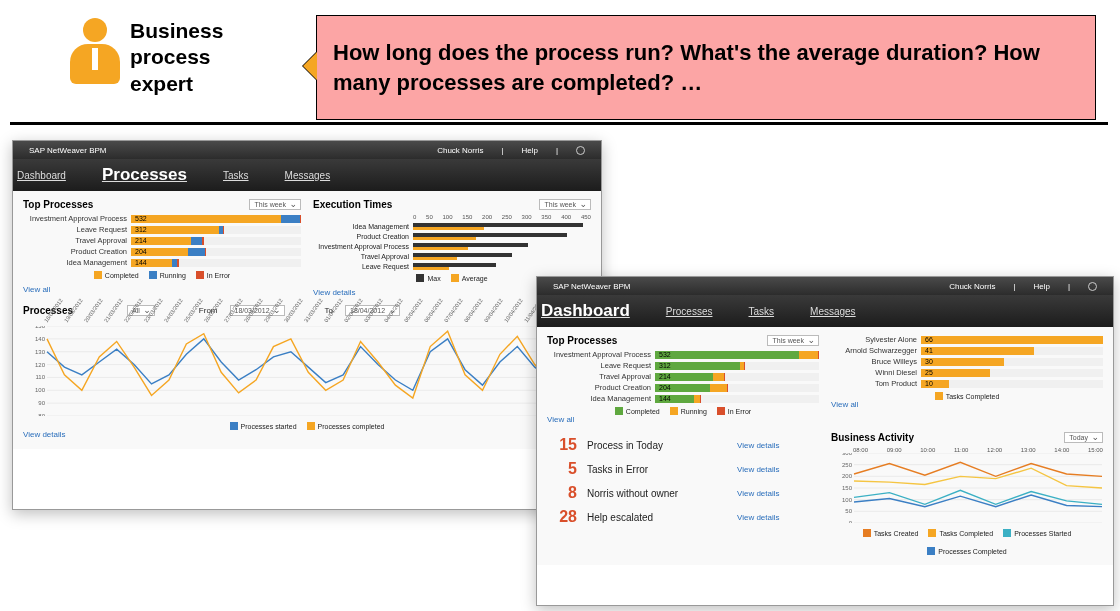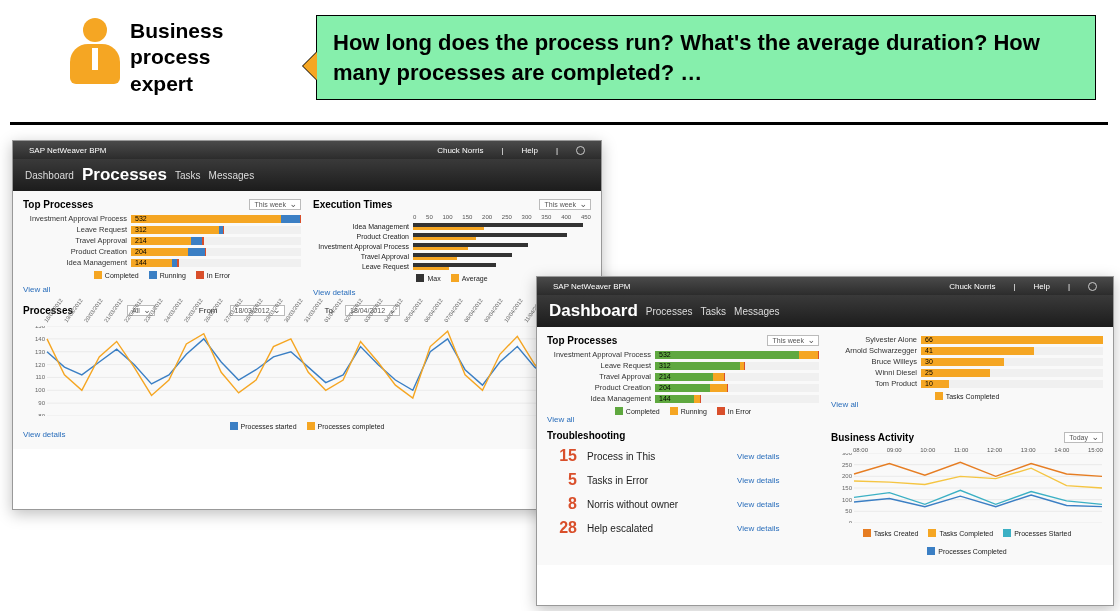--- a/index.html
+++ b/index.html
@@ -5,32 +5,32 @@
   * { box-sizing: border-box; margin: 0; padding: 0; font-family: Arial, sans-serif; }
   body { background: #fff; width: 1120px; height: 611px; position: relative; overflow: hidden; }
 
   
   .persona-row { position: absolute; top: 18px; left: 70px; display: flex; align-items: flex-start; gap: 10px; }
   .persona-icon { width: 50px; height: 70px; position: relative; }
   .persona-icon .head { width: 24px; height: 24px; background: #f5a623; border-radius: 50%; position: absolute; top: 0; left: 13px; }
   .persona-icon .body { width: 50px; height: 40px; background: #f5a623; border-radius: 18px 18px 6px 6px; position: absolute; top: 26px; left: 0; }
   .persona-icon .gap { width: 6px; height: 22px; background: #fff; position: absolute; top: 30px; left: 22px; }
   .persona-label { font-size: 21px; font-weight: bold; line-height: 1.25; color: #000; }
-  .speech { position: absolute; top: 15px; left: 316px; width: 780px; background: #86efac; border: 1px solid #000; padding: 12px 16px; font-size: 22px; font-weight: bold; line-height: 1.35; color: #000; }
+  .speech { position: absolute; top: 15px; left: 316px; width: 780px; background: #fca5a5; border: 1px solid #000; padding: 22px 16px; font-size: 22px; font-weight: bold; line-height: 1.35; color: #000; }
   .speech::before { content: ""; position: absolute; left: -28px; top: 36px; border: 14px solid transparent; border-right-color: #f5a623; }
   .speech::after { content: ""; position: absolute; left: -30px; top: 35px; border: 15px solid transparent; border-right-color: #000; z-index: -1; }
 
   hr.divider { position: absolute; top: 122px; left: 10px; width: 1098px; border: none; border-top: 3px solid #000; }
 
   
   .window { position: absolute; background: #fff; border: 1px solid #999; box-shadow: 0 4px 14px rgba(0,0,0,.25); font-size: 8px; color: #222; }
   .win-hdr { background: linear-gradient(#4a4a4a,#2c2c2c); color: #fff; height: 18px; display: flex; align-items: center; padding: 0 16px; font-size: 8px; justify-content: space-between; }
   .win-hdr .right { display: flex; gap: 18px; align-items: center; }
   .gear { width: 9px; height: 9px; border: 1px solid #ccc; border-radius: 50%; display: inline-block; }
-  .win-nav { background: linear-gradient(#3a3a3a,#1c1c1c); color: #ddd; height: 32px; display: flex; align-items: center; padding: 0 12px; gap: 8px; font-size: 10px; }
+  .win-nav { background: linear-gradient(#3a3a3a,#1c1c1c); color: #ddd; height: 32px; display: flex; align-items: center; padding: 0 4px; gap: 36px; font-size: 10px; text-decoration: underline; }
   .win-nav .active { font-size: 17px; font-weight: bold; color: #fff; }
   .win-body { padding: 6px 10px 10px; background: #f9f9f9; }
 
   .panel-title { font-size: 10px; font-weight: bold; color: #000; }
   .dropdown { border: 1px solid #bbb; background: #fff; font-size: 7px; padding: 1px 14px 1px 4px; position: relative; display: inline-block; color: #555; }
   .dropdown::after { content: "⌄"; position: absolute; right: 3px; top: -1px; font-size: 9px; }
 
   .panel-row { display: flex; justify-content: space-between; align-items: center; margin: 2px 0 4px; }
   .link { color: #2a6ebb; font-size: 8px; cursor: pointer; }
 
@@ -442,25 +442,24 @@
         <div class="legend">
           <span class="lg-yellow">Tasks Completed</span>
         </div>
         <span class="link">View all</span>
       </div>
     </div>
 
     <div class="spacer6"></div>
     <div class="cols">
       <div class="col">
-        <div class="panel-title">Troubleshooting</div>
         <div id="trouble-list">
             <div class="trouble-row">
               <div class="trouble-num">15</div>
-              <div class="trouble-txt">Process in This</div>
+              <div class="trouble-txt">Process in Today</div>
               <span class="link">View details</span>
             </div>
             <div class="trouble-row">
               <div class="trouble-num">5</div>
               <div class="trouble-txt">Tasks in Error</div>
               <span class="link">View details</span>
             </div>
             <div class="trouble-row">
               <div class="trouble-num">8</div>
               <div class="trouble-txt">Norris without owner</div>

